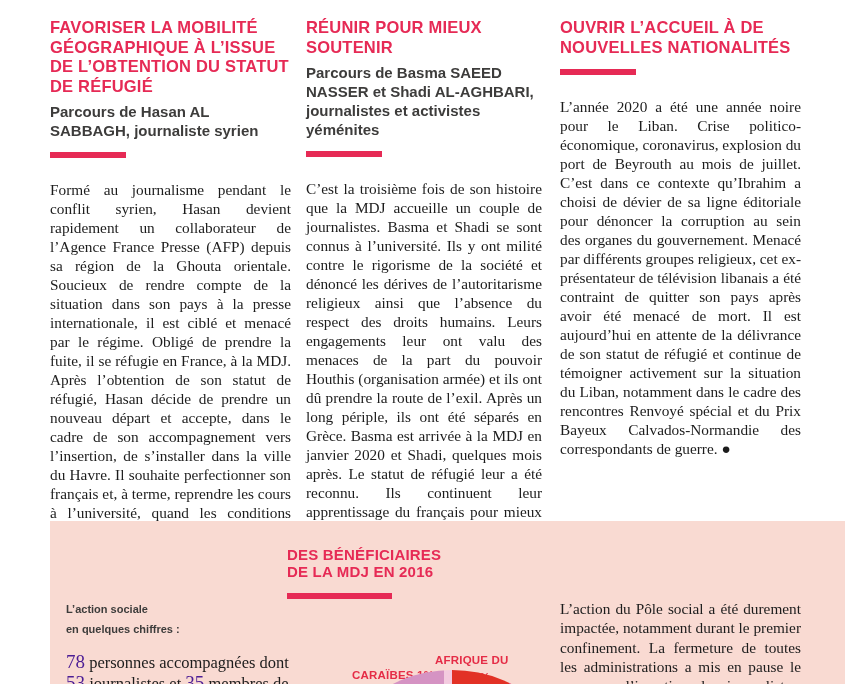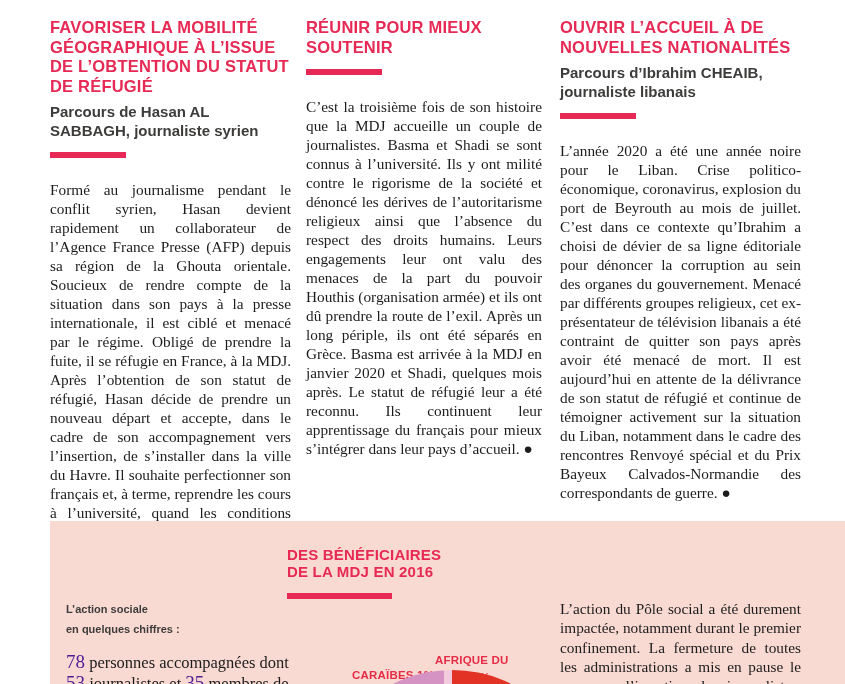--- a/index.html
+++ b/index.html
@@ -149,27 +149,27 @@
 
   <article class="article col1">
     <h2 class="article-title">FAVORISER LA MOBILITÉ GÉOGRAPHIQUE À L’ISSUE DE L’OBTENTION DU STATUT DE RÉFUGIÉ</h2>
     <p class="article-subtitle">Parcours de Hasan AL SABBAGH, journaliste syrien</p>
     <div class="title-rule"></div>
     <p class="article-body">Formé au journalisme pendant le conflit syrien, Hasan devient rapidement un collaborateur de l’Agence France Presse (AFP) depuis sa région de la Ghouta orientale. Soucieux de rendre compte de la situation dans son pays à la presse internationale, il est ciblé et menacé par le régime. Obligé de prendre la fuite, il se réfugie en France, à la MDJ. Après l’obtention de son statut de réfugié, Hasan décide de prendre un nouveau départ et accepte, dans le cadre de son accompagnement vers l’insertion, de s’installer dans la ville du Havre. Il souhaite perfectionner son français et, à terme, reprendre les cours à l’université, quand les conditions sanitaires le permettront. ●</p>
   </article>
 
   <article class="article col2">
     <h2 class="article-title">RÉUNIR POUR MIEUX SOUTENIR</h2>
+    <p class="article-subtitle">Parcours de Basma SAEED NASSER et Shadi AL-AGHBARI, journalistes et activistes yéménites</p>
     <div class="title-rule"></div>
     <p class="article-body">C’est la troisième fois de son histoire que la MDJ accueille un couple de journalistes. Basma et Shadi se sont connus à l’université. Ils y ont milité contre le rigorisme de la société et dénoncé les dérives de l’autoritarisme religieux ainsi que l’absence du respect des droits humains. Leurs engagements leur ont valu des menaces de la part du pouvoir Houthis (organisation armée) et ils ont dû prendre la route de l’exil. Après un long périple, ils ont été séparés en Grèce. Basma est arrivée à la MDJ en janvier 2020 et Shadi, quelques mois après. Le statut de réfugié leur a été reconnu. Ils continuent leur apprentissage du français pour mieux s’intégrer dans leur pays d’accueil. ●</p>
   </article>
 
   <article class="article col3">
     <h2 class="article-title">OUVRIR L’ACCUEIL À DE NOUVELLES NATIONALITÉS</h2>
-    <p class="article-subtitle">Parcours d’Ibrahim CHEAIB, journaliste libanais</p>
     <div class="title-rule"></div>
     <p class="article-body">L’année 2020 a été une année noire pour le Liban. Crise politico-économique, coronavirus, explosion du port de Beyrouth au mois de juillet. C’est dans ce contexte qu’Ibrahim a choisi de dévier de sa ligne éditoriale pour dénoncer la corruption au sein des organes du gouvernement. Menacé par différents groupes religieux, cet ex-présentateur de télévision libanais a été contraint de quitter son pays après avoir été menacé de mort. Il est aujourd’hui en attente de la délivrance de son statut de réfugié et continue de témoigner activement sur la situation du Liban, notamment dans le cadre des rencontres Renvoyé spécial et du Prix Bayeux Calvados-Normandie des correspondants de guerre. ●</p>
   </article>
 
   <section class="infobox">
 
     <div class="stats-block">
       <h3 class="stats-heading">L’action sociale
 en quelques chiffres :</h3>
       <p class="stats-text"><span class="num">78</span><span> personnes accompagnées dont </span><span class="num">53</span><span> journalistes et </span><span class="num">35</span><span> membres de leurs familles</span></p>

